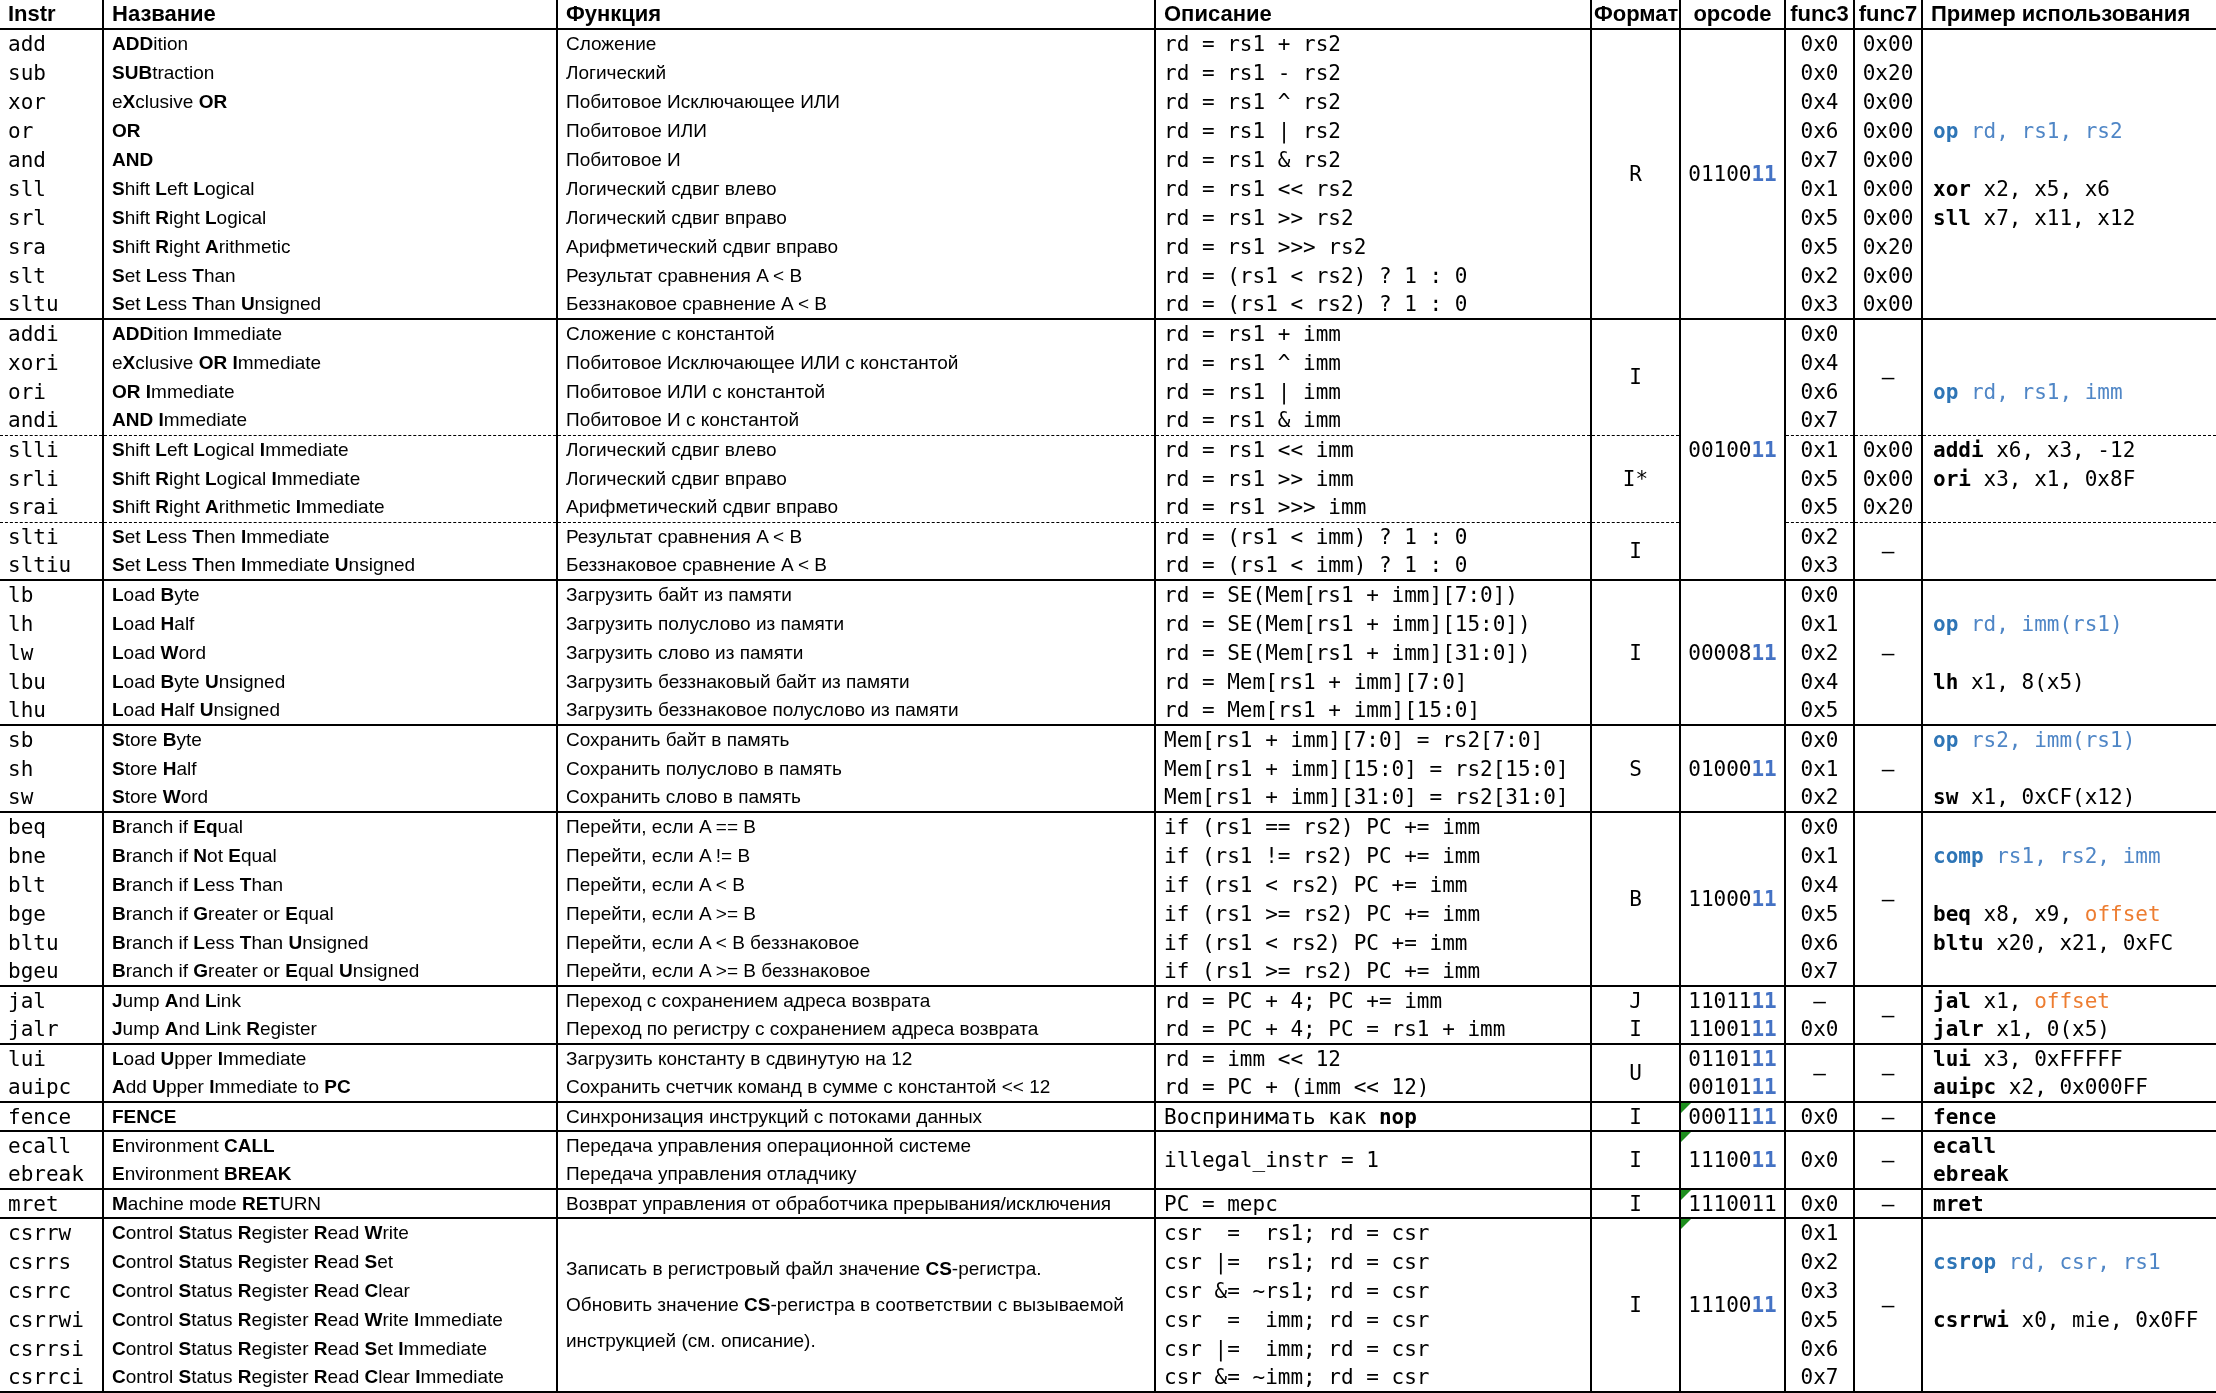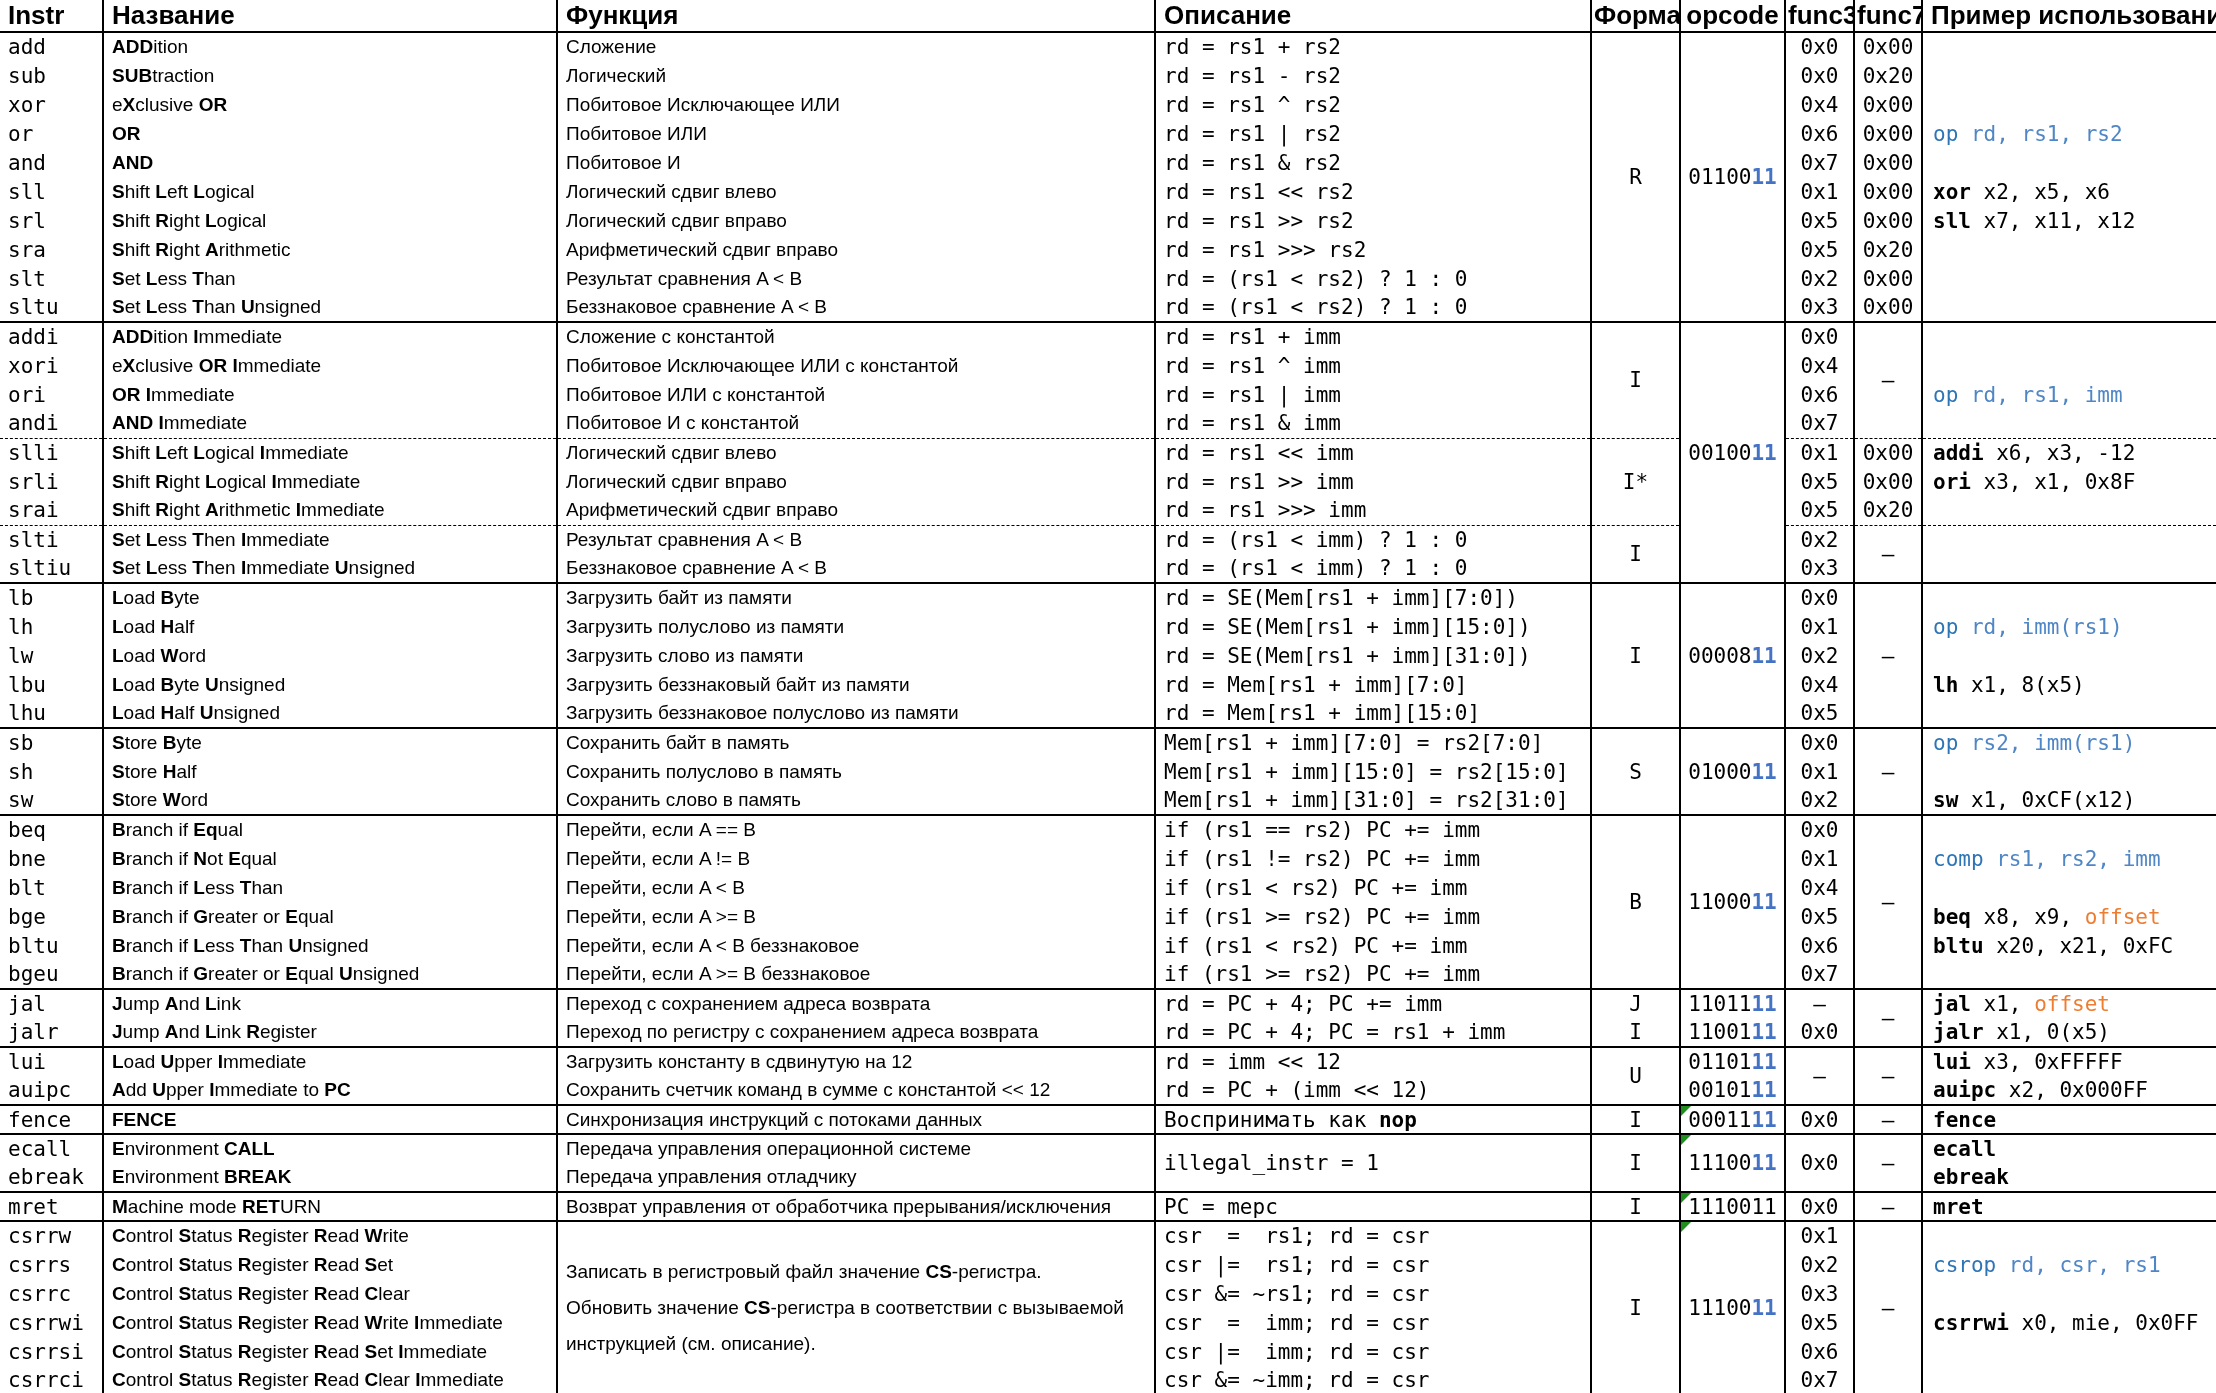--- a/index.html
+++ b/index.html
@@ -12,34 +12,34 @@
   }
   *{box-sizing:border-box;}
   html,body{margin:0;padding:0;background:#ffffff;}
   .page{width:2216px;height:1393px;overflow:hidden;background:#fff;}
   table{border-collapse:collapse;table-layout:fixed;width:2216px;border-bottom:2px solid var(--bdr);}
   th,td{border-left:2px solid var(--bdr);border-right:2px solid var(--bdr);
         padding:0 8px;vertical-align:middle;overflow:hidden;white-space:pre;}
   tr>*:first-child{border-left:none;}
   tr>*:last-child{border-right:none;}
   thead th{border-bottom:2px solid var(--bdr);
-        font-family:"Liberation Sans",sans-serif;font-size:26px;font-weight:bold;
+        font-family:"Liberation Sans",sans-serif;font-size:22px;font-weight:bold;
         text-align:left;color:#000;}
   thead th.ctr{text-align:center;}
   tr{height:29px;}
   tbody tr.gs>td{border-top:2px solid var(--bdr);}
   tbody tr.gd>td{border-top:1px dashed var(--bdr);}
   .mono{font-family:"DejaVu Sans Mono",monospace;font-size:21px;color:#000;}
   .sans{font-family:"Liberation Sans",sans-serif;font-size:19px;color:#000;}
   .ctr{text-align:center;padding:0 2px;}
   .c-ex{padding-left:10px;}
   .ml{line-height:36px;white-space:normal;}
   b{font-weight:bold;}
   .sg-k{font-weight:bold;}
-  .sg-kb{font-weight:normal;color:var(--kwblue);}
+  .sg-kb{font-weight:bold;color:var(--kwblue);}
   .sg-ob{color:var(--opblue);text-align:center;}
   .sg-or{color:var(--orange);}
   .sg-bl{font-weight:bold;color:var(--blue11);}
   td.tri{position:relative;}
   td.tri::before{content:"";position:absolute;top:0;left:0;width:0;height:0;
         border-top:10px solid var(--grn);border-right:10px solid transparent;}
 </style>
 </head>
 <body>
 

